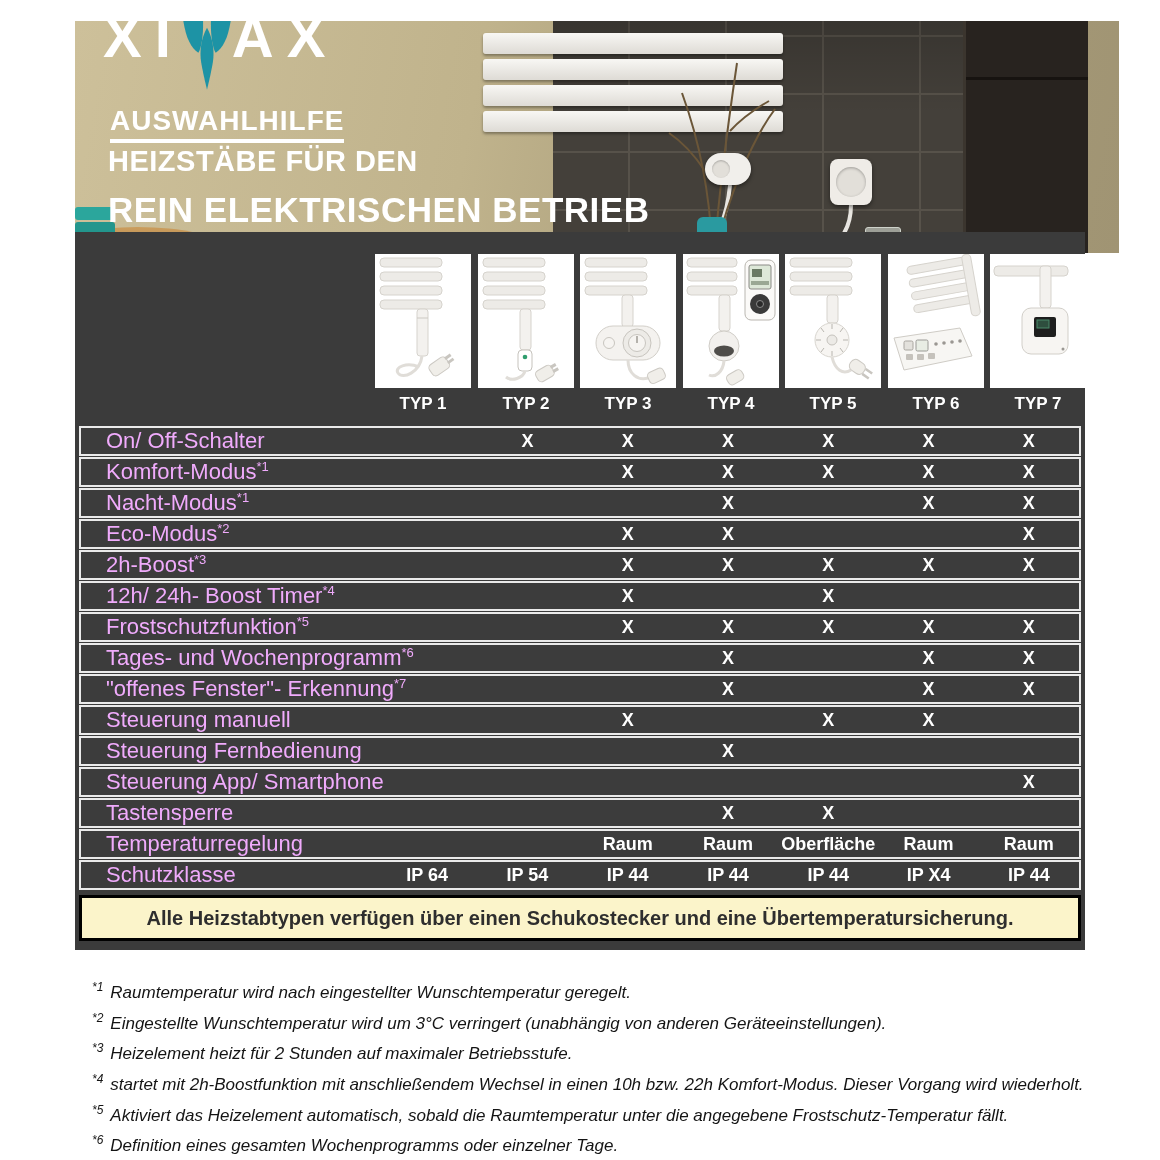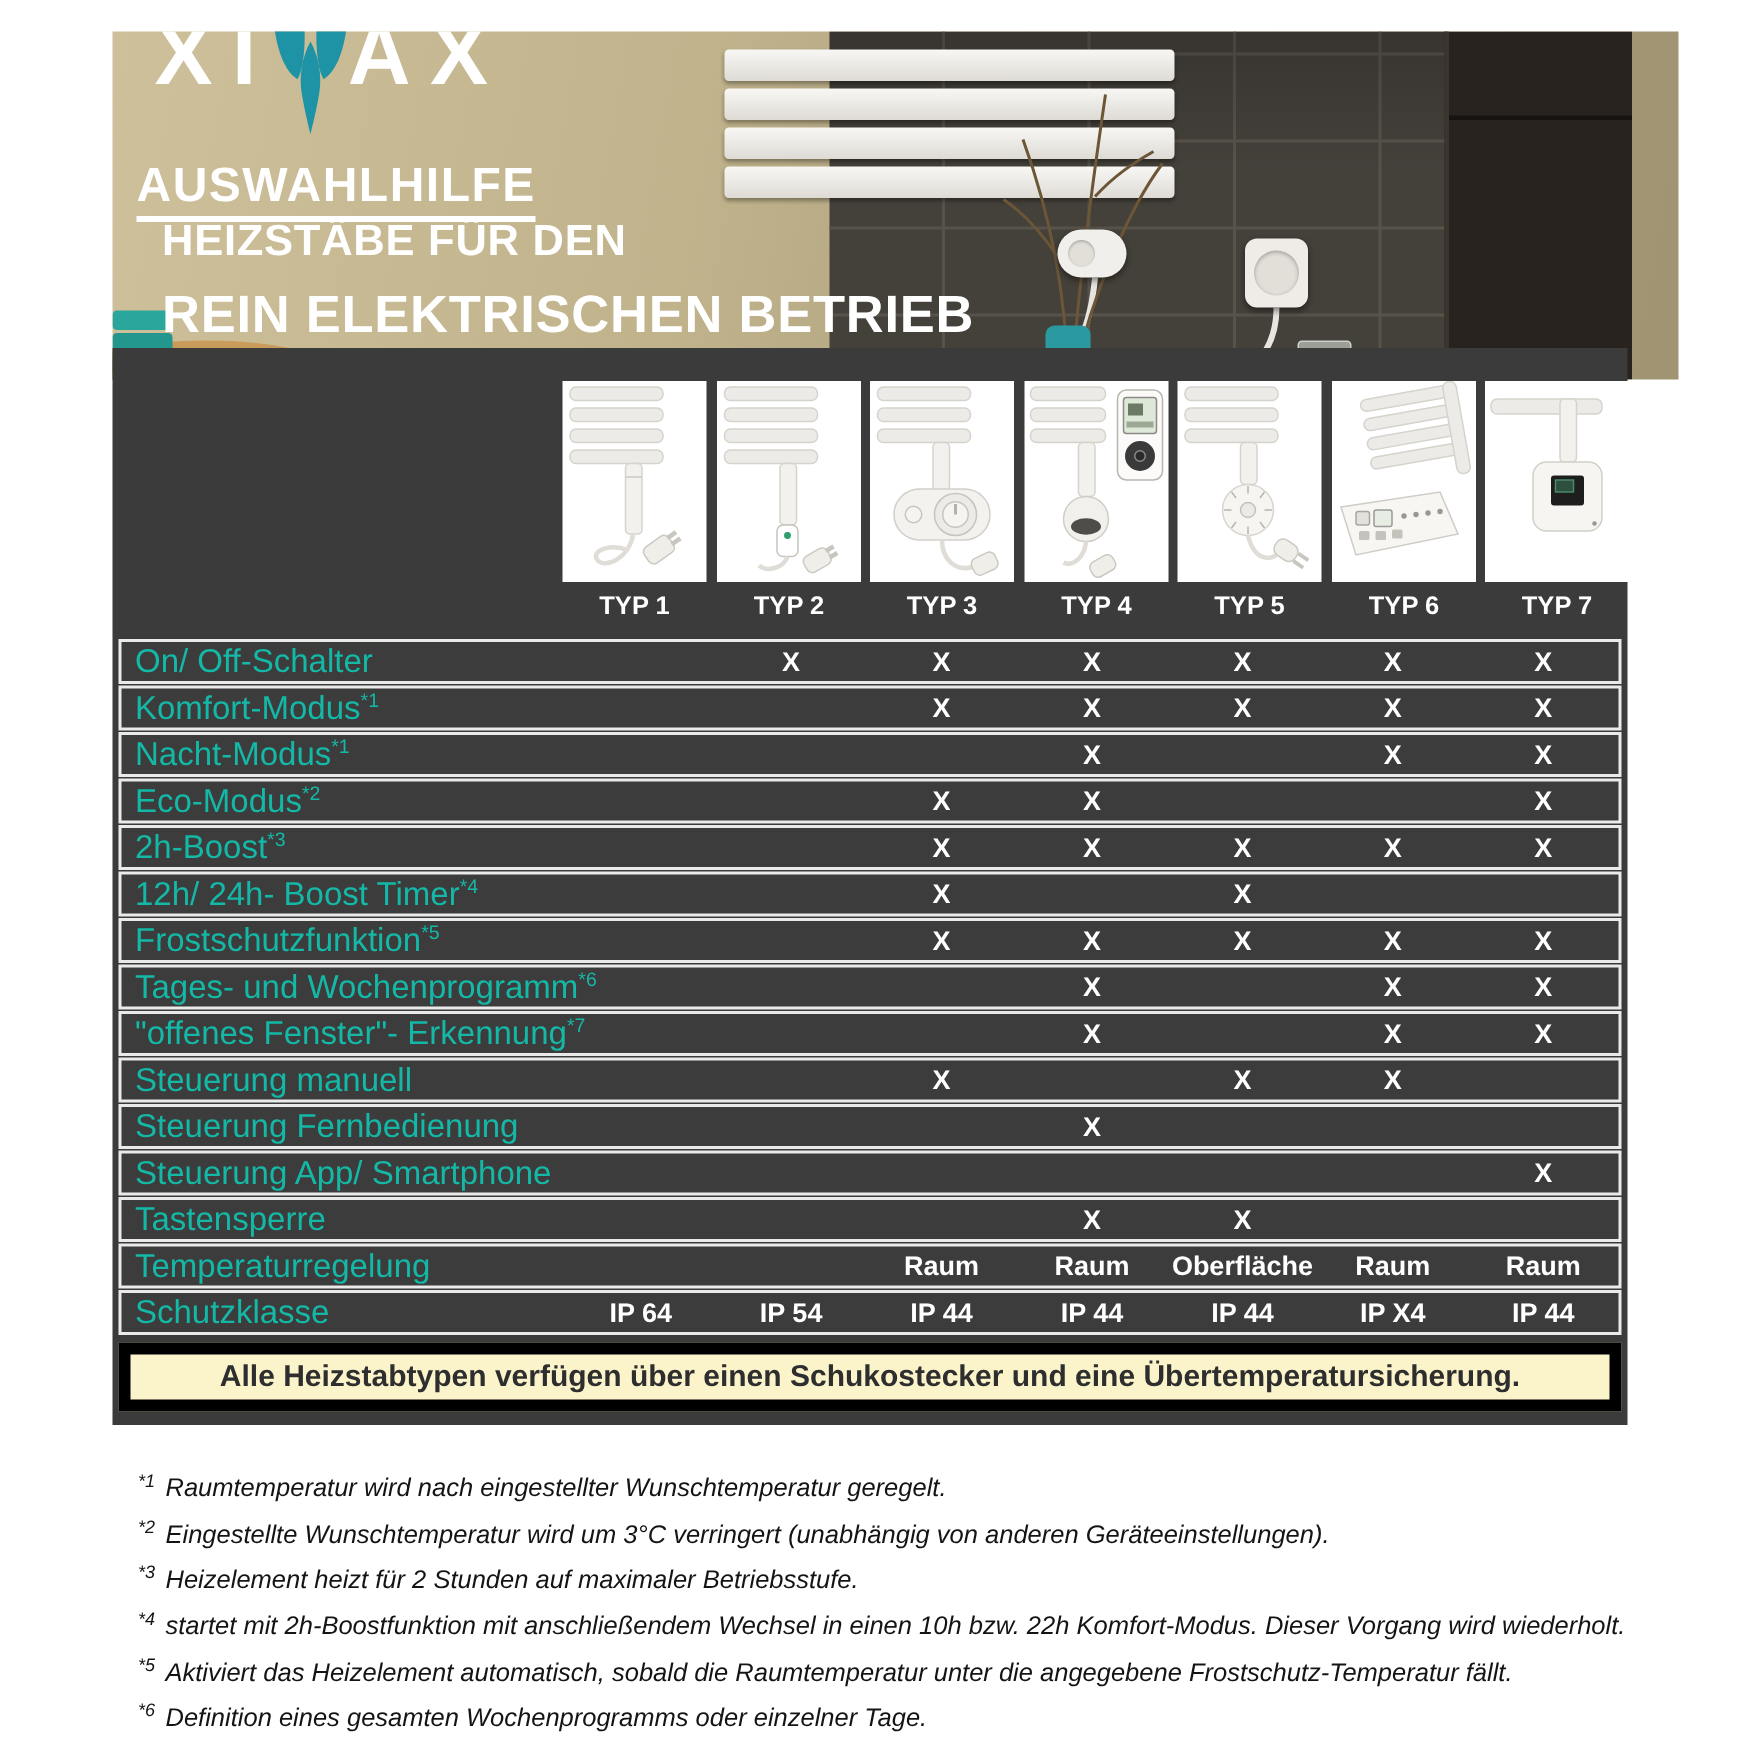--- a/index.html
+++ b/index.html
@@ -25,36 +25,36 @@
   .counter{position:absolute;left:0;top:220px;width:560px;height:12px;background:#eae8e1;}
   .towels{position:absolute;left:0;top:186px;width:40px;}
   .towel{height:13px;margin-bottom:2px;border-radius:3px;}
   .chair{position:absolute;left:-20px;top:206px;width:165px;height:40px;background:linear-gradient(#cb9d5d,#a87f46);border-radius:100% 100% 0 0;}
   .vase{position:absolute;left:622px;top:196px;width:30px;height:36px;background:#2a9aa0;border-radius:6px 6px 11px 11px;}
   .glass{position:absolute;left:790px;top:206px;width:34px;height:26px;background:rgba(232,236,228,.55);border:1px solid #ced2ca;border-radius:3px;}
   .photo-art{position:absolute;left:0;top:0;width:1010px;height:232px;pointer-events:none;}
   
   .logo{position:absolute;left:28px;top:-16px;display:flex;align-items:flex-start;color:#fff;font-size:58px;font-weight:600;letter-spacing:13px;line-height:1.1;}
   .logo svg{width:58px;height:84px;margin:2px -4px 0 -6px;}
-  .eyebrow{position:absolute;left:16px;top:84px;color:#fff;font-size:32px;font-weight:800;letter-spacing:1px;padding-bottom:2px;border-bottom:4px solid #fff;}
+  .eyebrow{position:absolute;left:35px;top:84px;color:#fff;font-size:28px;font-weight:800;letter-spacing:1px;padding-bottom:2px;border-bottom:4px solid #fff;}
   .title1{position:absolute;left:33px;top:124px;color:#fff;font-size:29px;font-weight:800;letter-spacing:.5px;}
   .title2{position:absolute;left:33px;top:169px;color:#fff;font-size:35px;font-weight:800;letter-spacing:.5px;}
   
   .panel{position:absolute;left:75px;top:232px;width:1010px;height:718px;background:#3b3b3b;}
   .thumb{position:absolute;top:22px;width:96px;height:134px;background:#fff;}
   .thumb svg{width:100%;height:100%;display:block;}
   .typ-label{position:absolute;top:162px;width:96px;text-align:center;color:#fff;font-weight:bold;font-size:17px;}
   .t1{left:300px}.t2{left:403px}.t3{left:505px}.t4{left:608px}.t5{left:710px}.t6{left:813px}.t7{left:915px}
   .rows{position:absolute;left:4px;top:194px;width:1002px;}
   .t-row{display:grid;grid-template-columns:296px repeat(7,1fr);align-items:center;height:30px;box-sizing:border-box;
     border:2px solid #eaeaea;background:#3c3c3c;margin-bottom:1px;}
-  .t-label{color:#14b8a6;font-size:22px;line-height:1;padding-left:9px;white-space:nowrap;}
+  .t-label{color:#f0abfc;font-size:22px;line-height:1;padding-left:25px;white-space:nowrap;}
   .t-label sup{font-size:13px;}
   .t-cell{text-align:center;color:#fff;font-weight:bold;font-size:18px;line-height:1;}
-  .note{position:absolute;left:4px;top:663px;width:1002px;height:46px;background:#fbf4ca;border:8px solid #000000;box-sizing:border-box;
+  .note{position:absolute;left:4px;top:663px;width:1002px;height:46px;background:#fbf4ca;border:3px solid #000000;box-sizing:border-box;
     display:flex;align-items:center;justify-content:center;font-weight:bold;font-size:20px;color:#2e2e2e;}
   
   .footnotes{position:absolute;left:92px;top:978px;width:1010px;color:#141414;}
   .fn{font-style:italic;font-size:17px;line-height:18px;margin-bottom:7px;}
   .fn sup{font-size:12px;margin-right:7px;}
 </style>
 </head>
 <body>
 
 <div class="photo">

